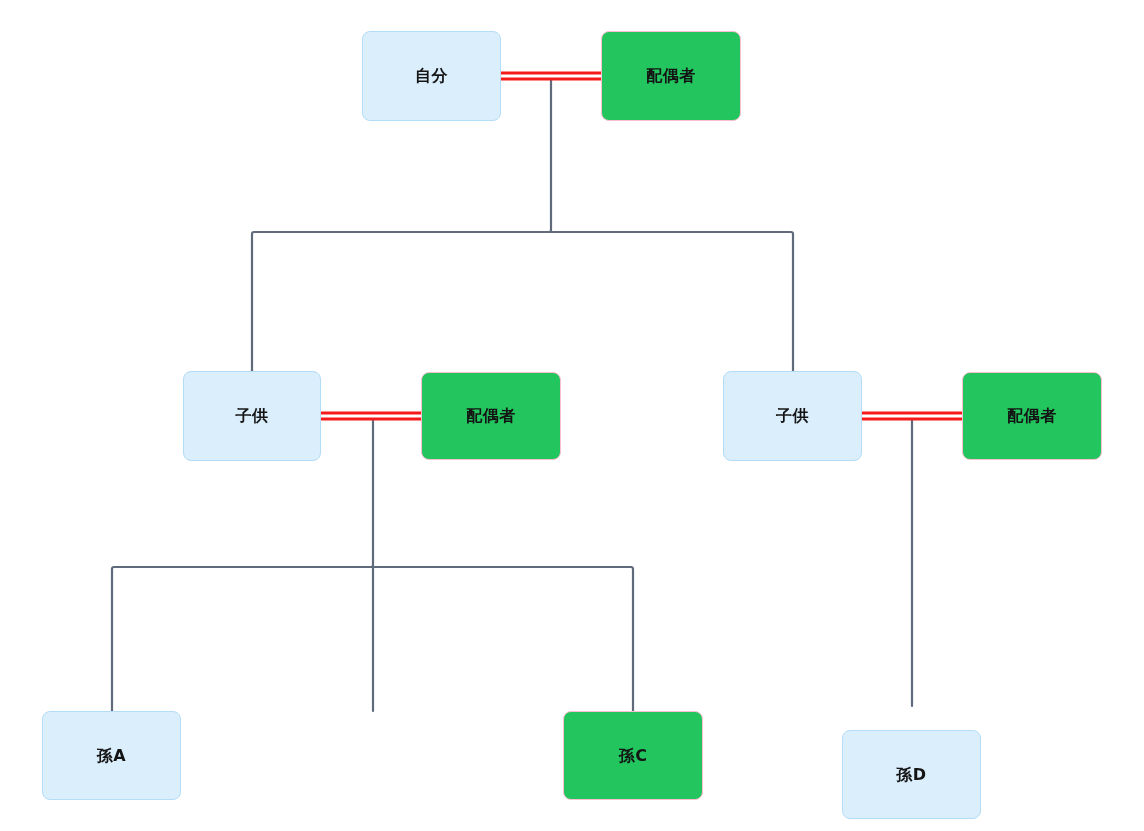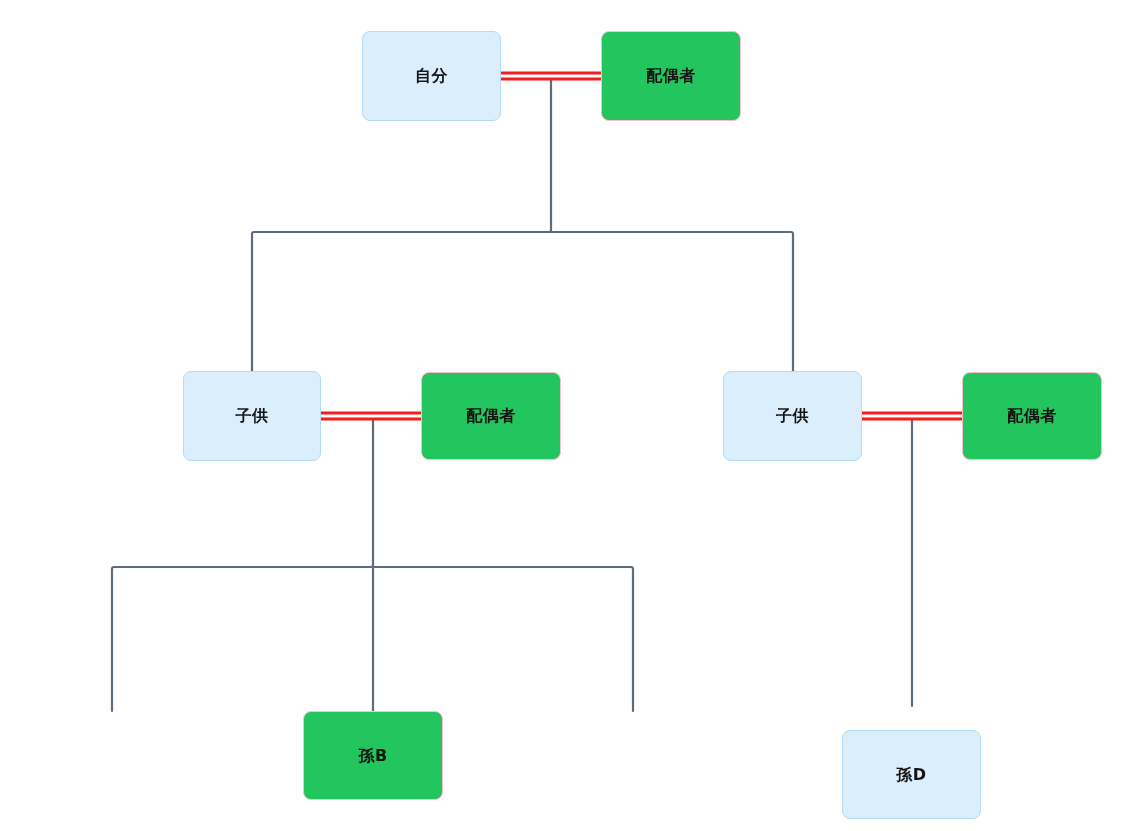--- a/index.html
+++ b/index.html
@@ -113,24 +113,27 @@
     </div>
 
     <div class="node self" style="left:723px; top:371px; width:139px; height:90px;">
       <span class="node-label">子供</span>
     </div>
 
     <div class="node spouse" style="left:962px; top:372px; width:140px; height:88px;">
       <span class="node-label">配偶者</span>
     </div>
 
-
-    <div class="node spouse" style="left:303px; top:711px; width:140px; height:89px;">
-      <span class="node-label">孫B</span>
+    <div class="node self" style="left:42px; top:711px; width:139px; height:89px;">
+      <span class="node-label">孫A</span>
     </div>
 
+
+    <div class="node spouse" style="left:563px; top:711px; width:140px; height:89px;">
+      <span class="node-label">孫C</span>
+    </div>
 
     <div class="node self" style="left:842px; top:730px; width:139px; height:89px;">
       <span class="node-label">孫D</span>
     </div>
 
   </div>
 </div>
 
 </body></html>

